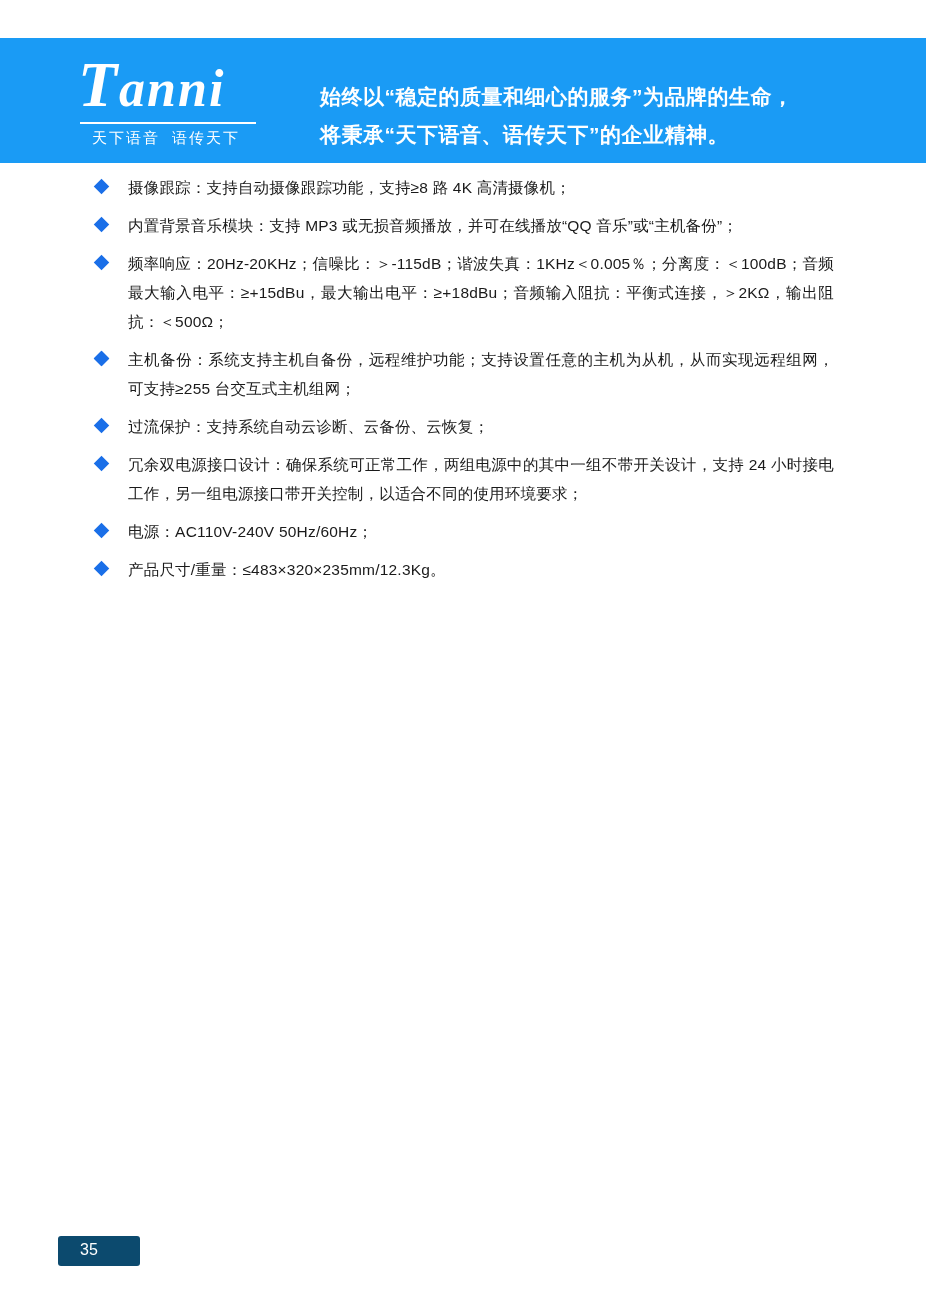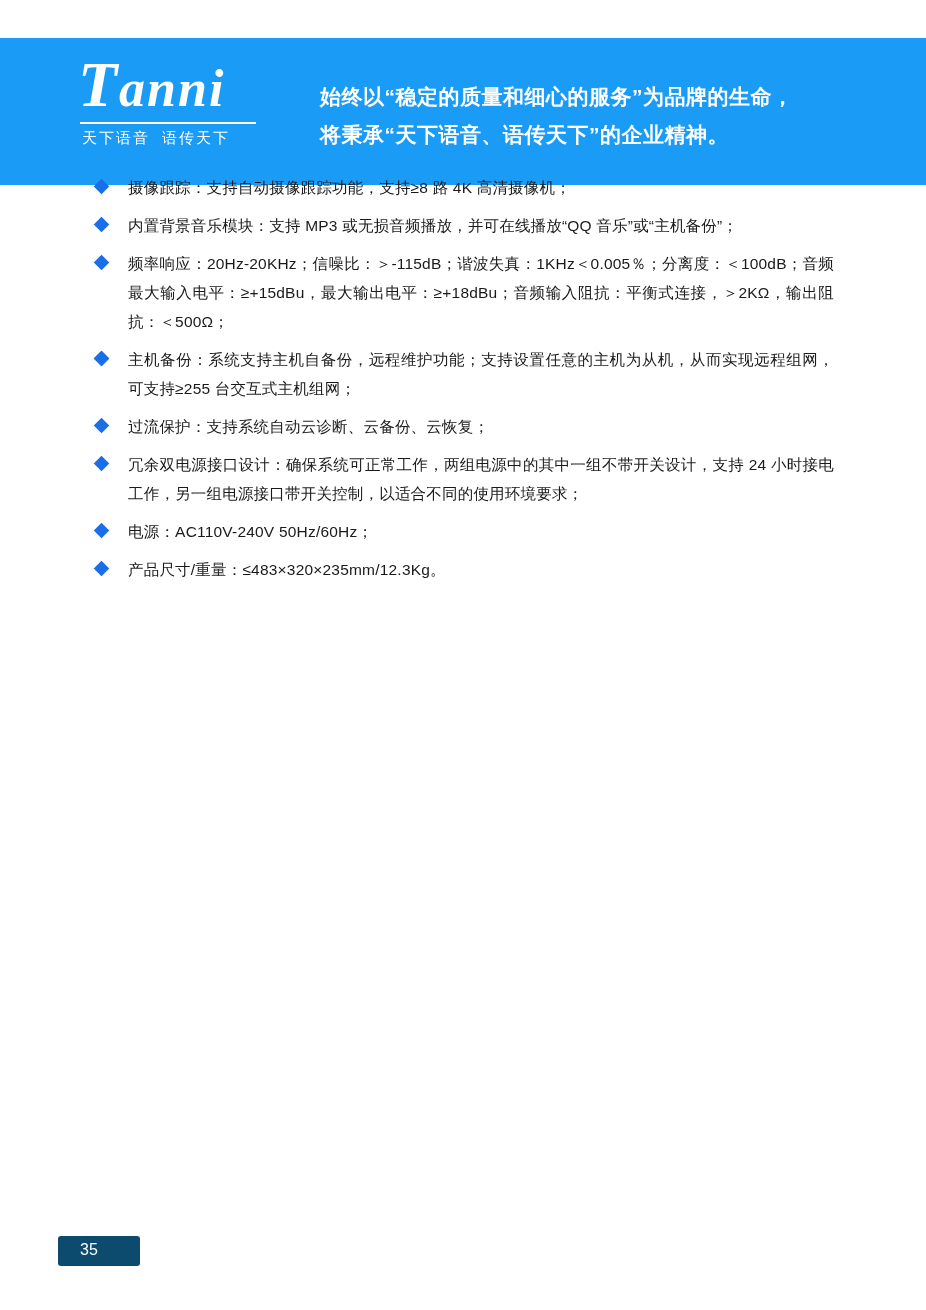--- a/index.html
+++ b/index.html
@@ -14,21 +14,21 @@
     font-family: "Liberation Sans", sans-serif;
     overflow: hidden;
   }
 
   
   .header-banner {
     position: absolute;
     left: 0;
     top: 38px;
     width: 926px;
-    height: 147px;
+    height: 125px;
     background: #1a9bf5;
     overflow: hidden;
   }
   .logo-block {
     position: absolute;
     left: 78px;
     top: 16px;
     width: 250px;
     color: #ffffff;
   }
@@ -48,21 +48,21 @@
   }
   .logo-rule {
     width: 176px;
     height: 2px;
     background: #ffffff;
     margin-top: 2px;
     margin-left: 2px;
   }
   .logo-sub {
     margin-top: 5px;
-    margin-left: 4px;
+    margin-left: 14px;
     font-size: 15px;
     letter-spacing: 2px;
     color: #ffffff;
     white-space: nowrap;
   }
   .logo-sub .gap {
     display: inline-block;
     width: 12px;
   }
   .slogan {

